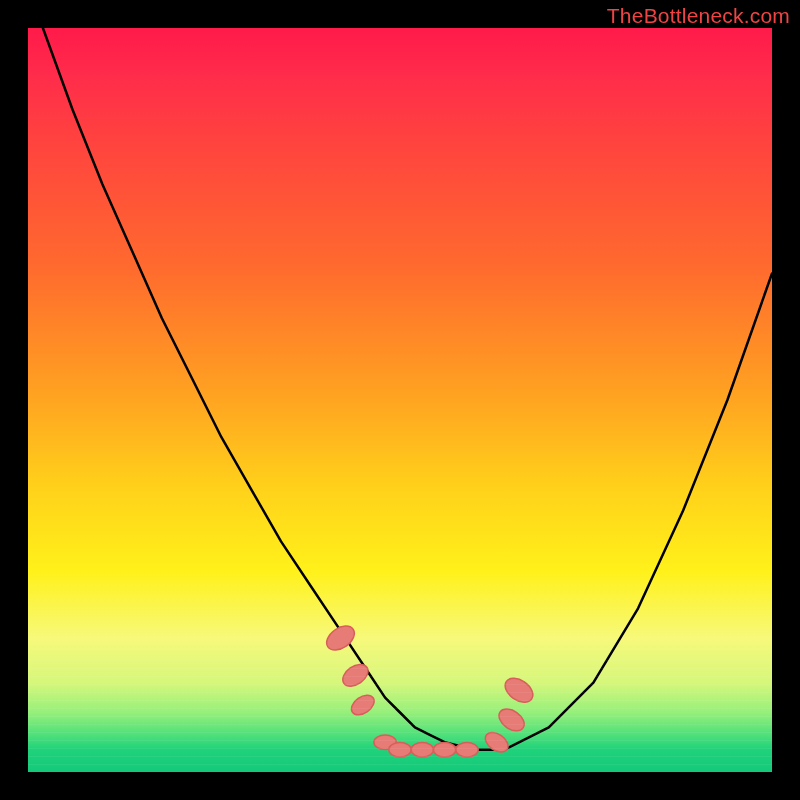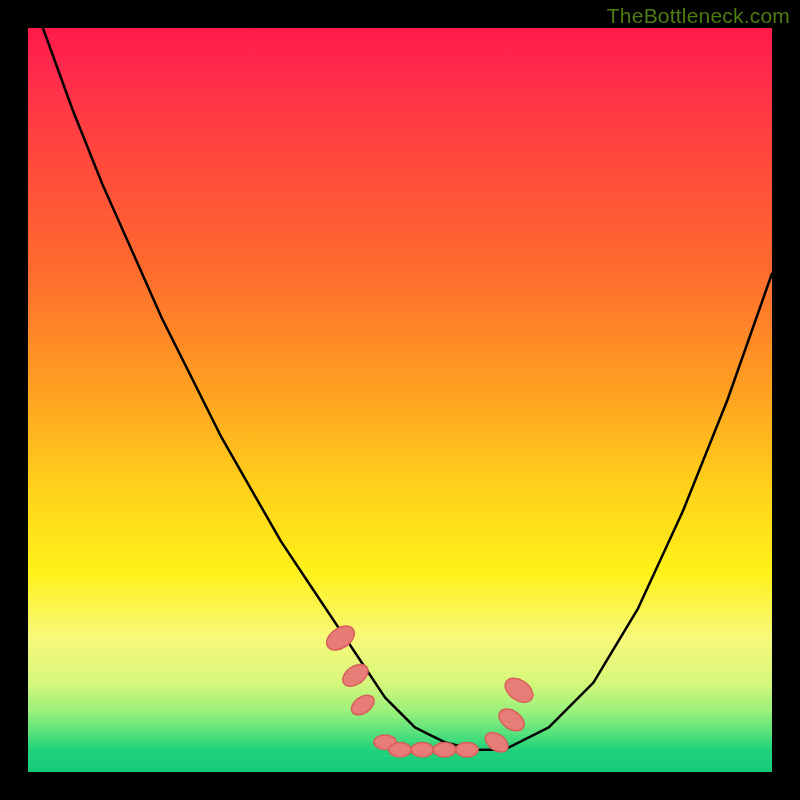--- a/index.html
+++ b/index.html
@@ -63,21 +63,21 @@
     top: 0; left: 0;
     width: 744px;
     height: 744px;
     overflow: visible;
     pointer-events: none;
   }
   .attribution {
     position: absolute;
     top: 4px;
     right: 10px;
-    color: #4d7c0f;
+    color: #ef4444;
     font-size: 21px;
     font-weight: 500;
     letter-spacing: 0.2px;
     user-select: none;
   }
   .marker {
     fill: #e77b76;
     stroke: #d85f59;
     stroke-width: 1.5;
   }

